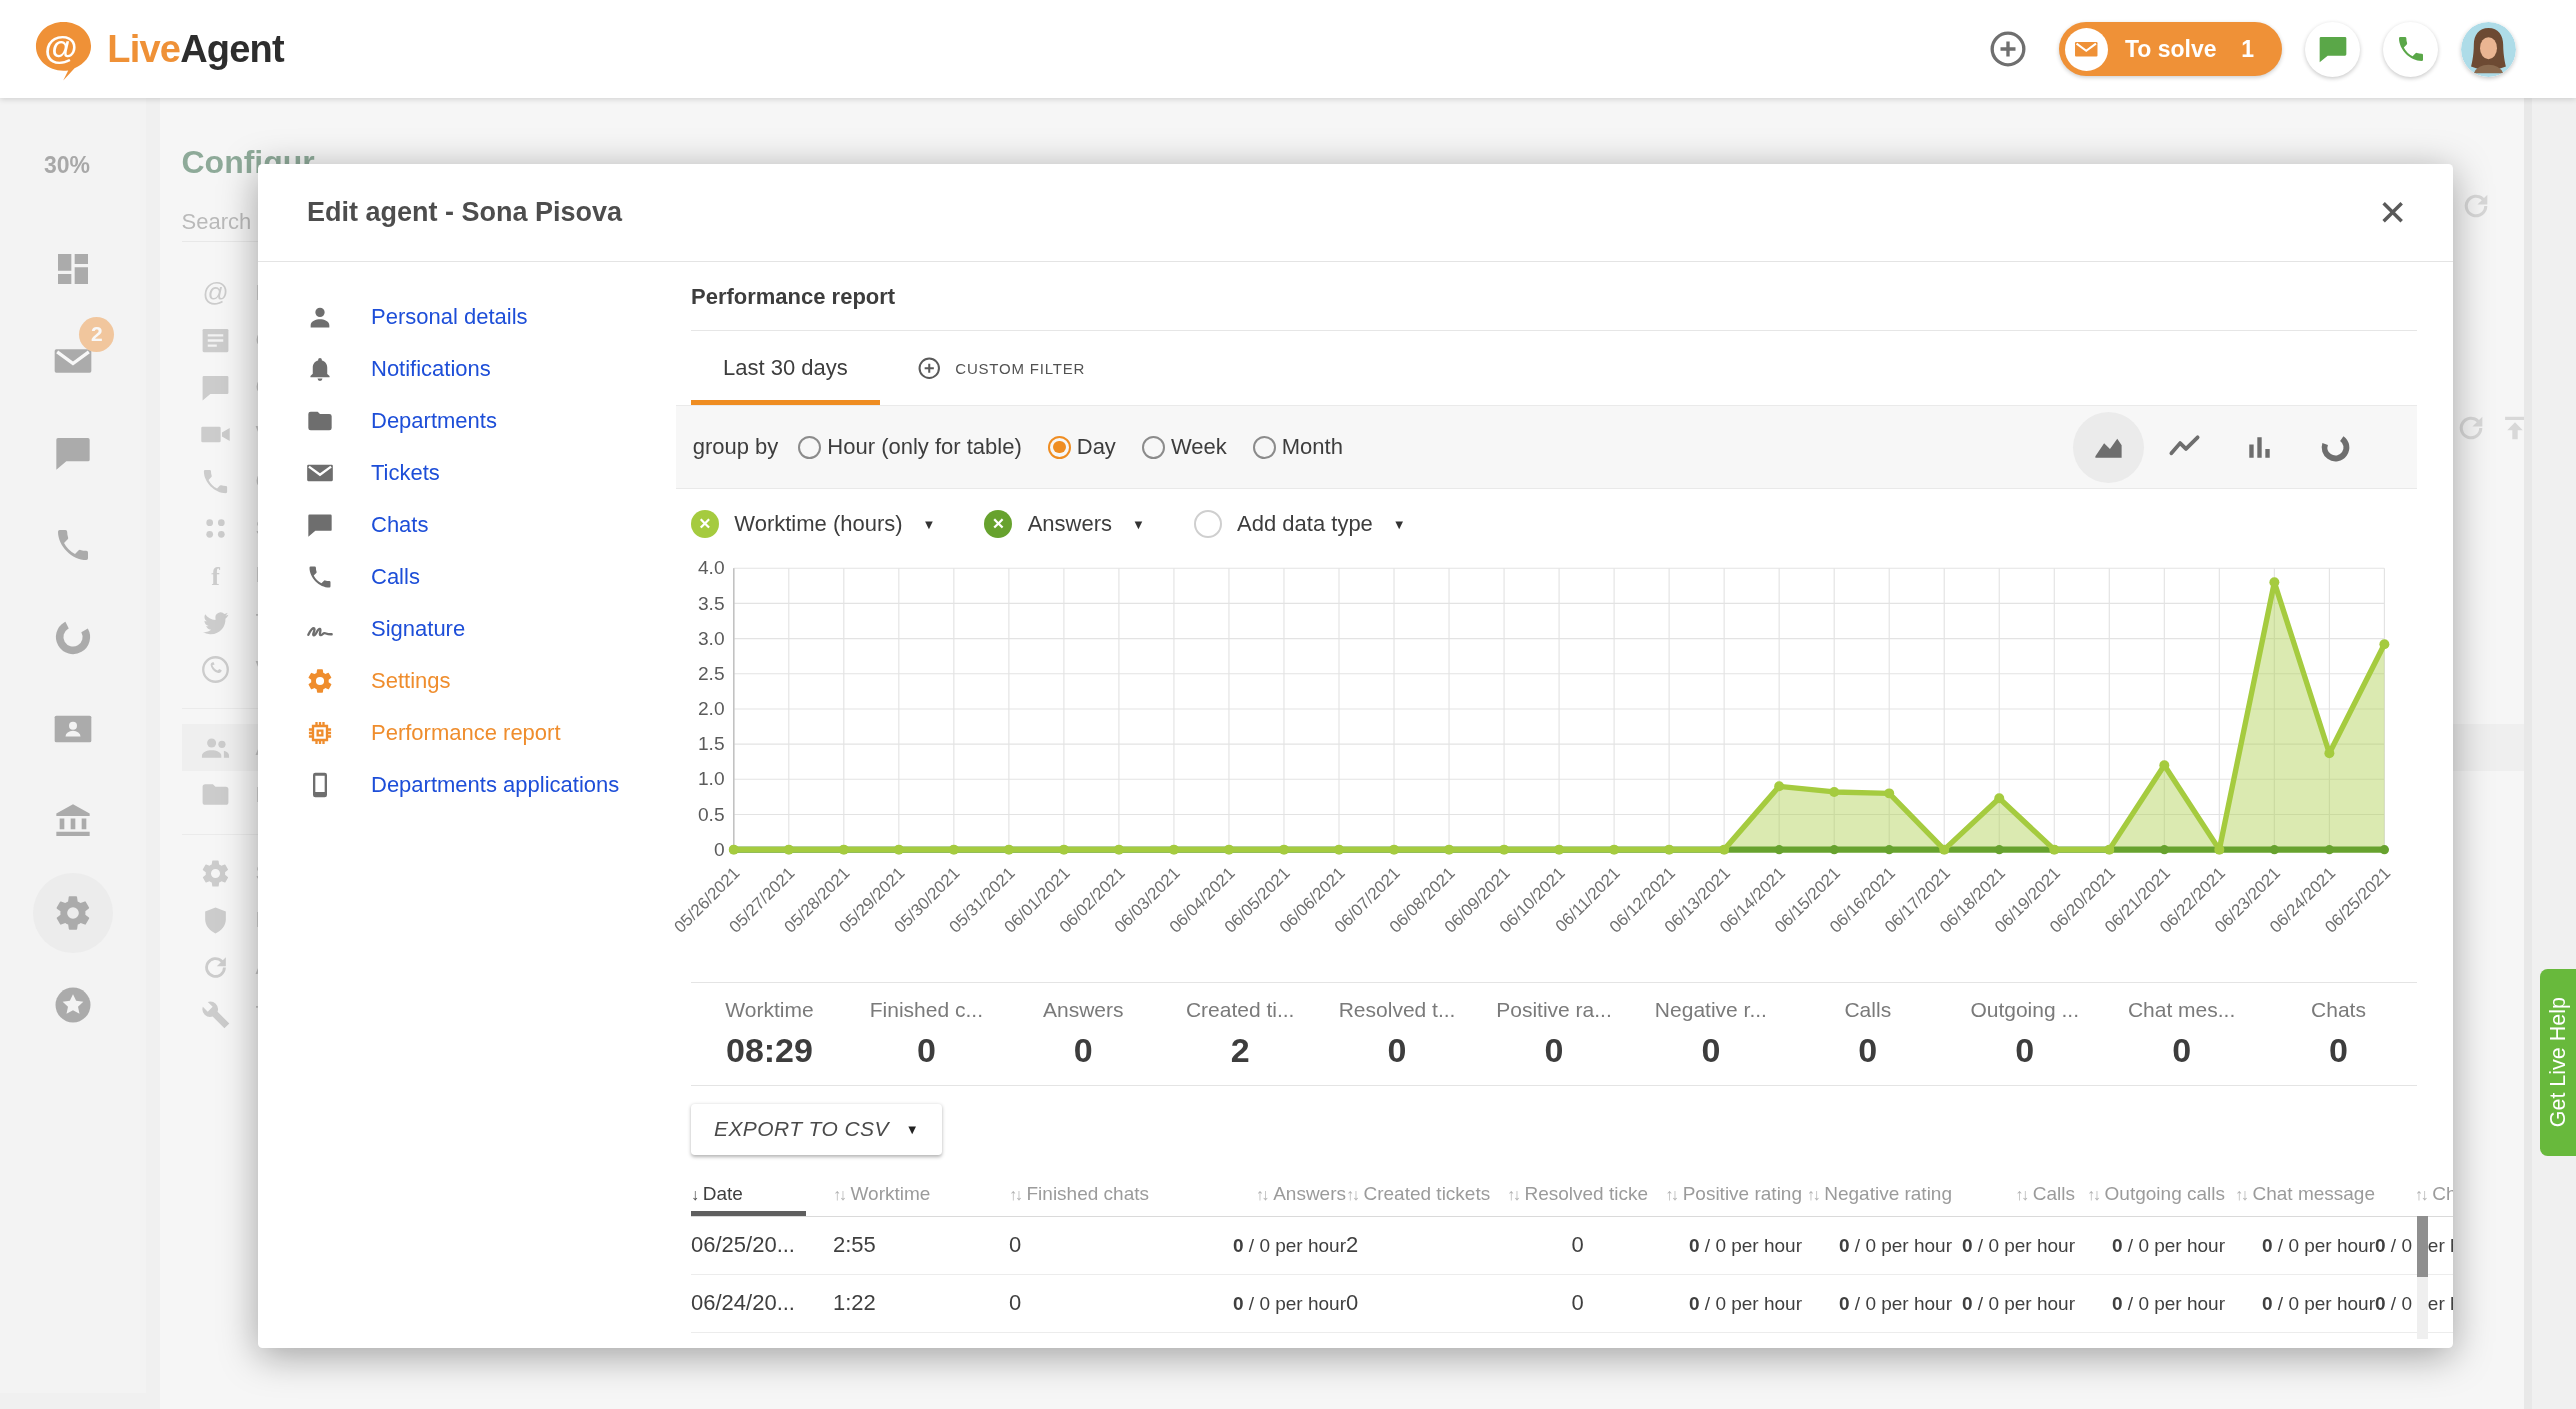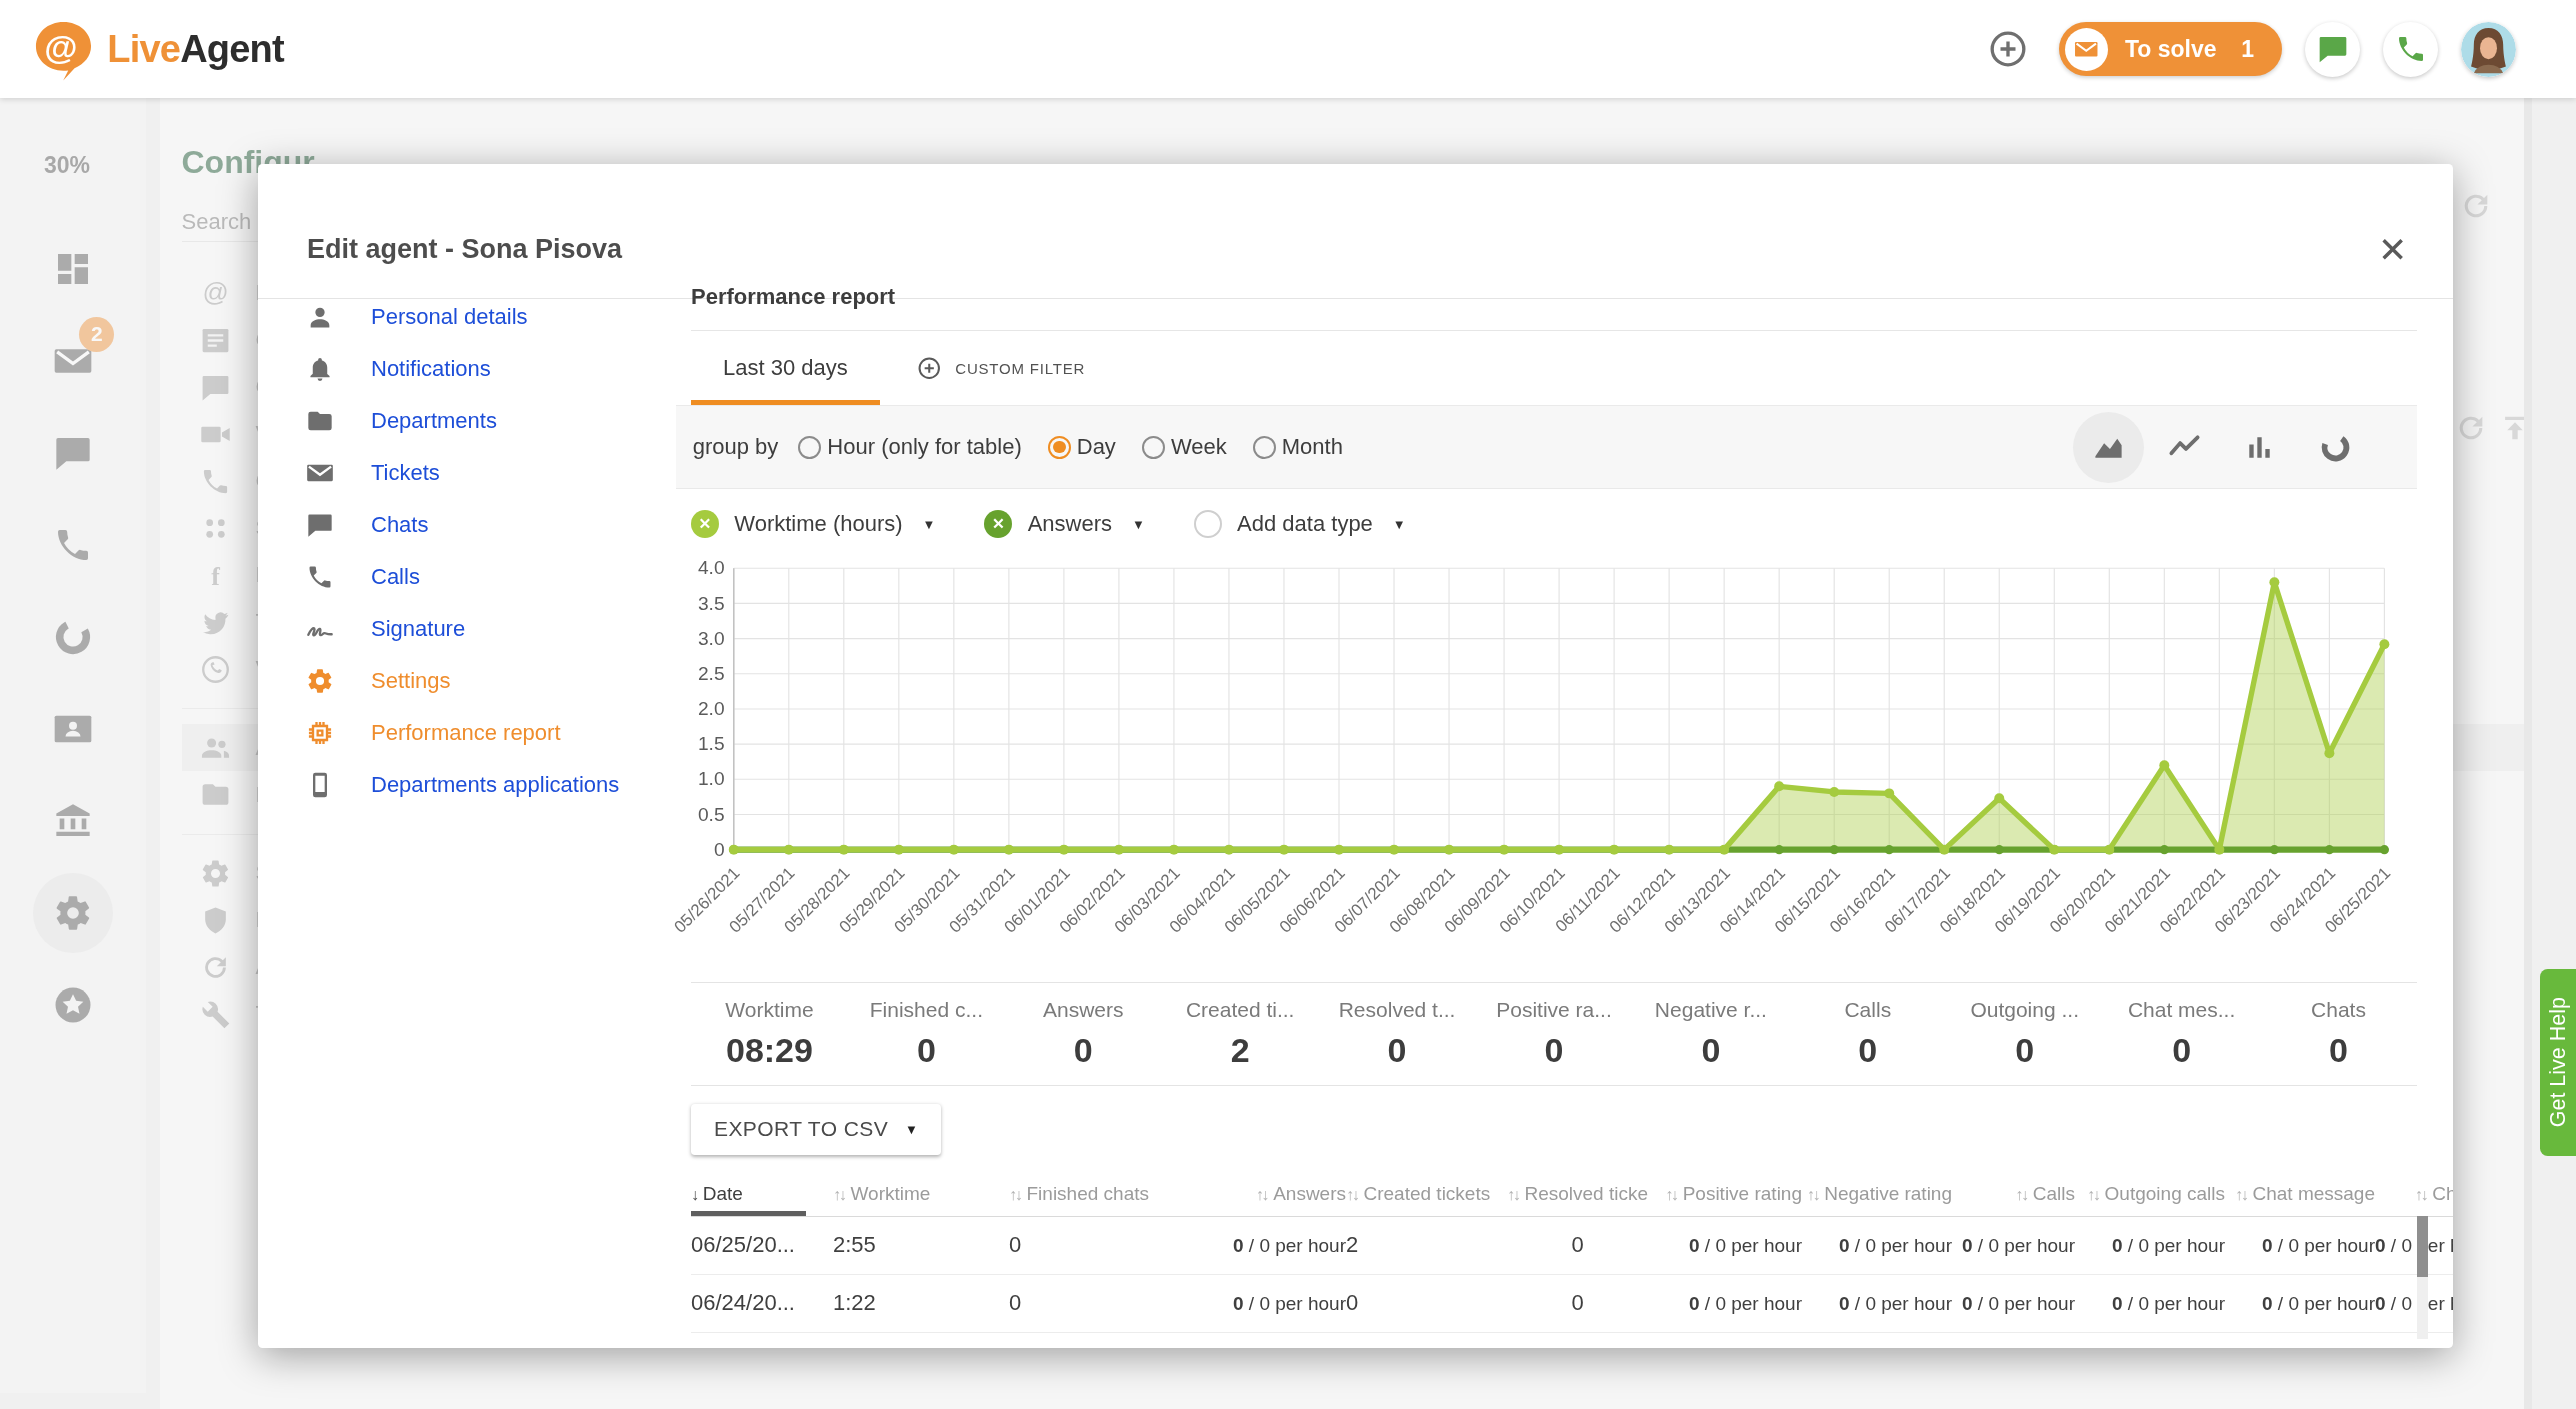--- a/index.html
+++ b/index.html
@@ -59,21 +59,21 @@
   .p-item.selected { background:#ececec; }
   .p-divider { height:0; border-top:1.5px solid #e3e3e3; margin:15.3px 0; width:537px; }
   .pside { position:absolute; color:#b9b9b9; } .pside .ic { width:34px; height:34px; }
   .panel-scrollbar { position:absolute; left:2524px; top:0; bottom:0; width:7.7px; background:#dcdcdc; }
   .dim { position:absolute; inset:0; background:rgba(242,242,242,.55); z-index:5; }
 
   
   .modal { position:absolute; left:258px; top:164px; width:2195px; height:1184px; background:#fff;
            border-radius:4.6px; box-shadow:0 7.7px 38px rgba(0,0,0,.35); z-index:10; overflow:hidden; }
   .m-header { height:98px; display:flex; align-items:center; padding:0 35px 0 49px;
-           border-bottom:0.8px solid #e4e4e4;margin-top:37px; }
+           border-bottom:0.8px solid #e4e4e4; }
   .m-title { font-size:27px; font-weight:bold; color:#4d4d4d; }
   .m-close { margin-left:auto; font-size:35px; color:#5a5a5a; cursor:pointer; line-height:1; padding:4.6px 10.7px; }
   .m-nav { position:absolute; left:0; top:99px; width:383px; bottom:0; padding-top:28px; }
   .m-nav-item { height:52px; display:flex; align-items:center; gap:37px; padding-left:48px;
            color:#1d4ed8; font-size:22px; cursor:pointer; }
   .m-nav-item .ic { width:28px; height:28px; color:#6e6e6e; }
   .m-nav-item.active { color:#ef8d2d; } .m-nav-item.active .ic { color:#ef8d2d; }
   .m-content { position:absolute; left:383px; top:99px; right:0; bottom:0; padding:0 36px 0 50px; }
 
   .heading-row { height:68px; display:flex; align-items:center; border-bottom:0.8px solid #e6e6e6; }
@@ -113,21 +113,21 @@
 
   .stats-row { height:104px; border-top:0.8px solid #e4e4e4; border-bottom:0.8px solid #e4e4e4;
          display:flex; align-items:center; }
   .stat { flex:1; display:flex; flex-direction:column; align-items:center; gap:9.2px; }
   .stat-label { font-size:21px; color:#7a7a7a; white-space:nowrap; }
   .stat-value { font-size:34px; font-weight:bold; color:#3d3d3d; }
 
   .export-row { height:86px; display:flex; align-items:center; }
   .export-btn { height:51px; background:#fff; border:none; border-radius:3.8px; box-shadow:0 1.5px 3.8px rgba(0,0,0,.3);
          display:flex; align-items:center; gap:17px; padding:0 23px; font-size:21px; color:#4a4a4a;
-         font-family:inherit; letter-spacing:0.4px; cursor:pointer; }
+         font-family:inherit; letter-spacing:0.4px; cursor:pointer;font-style:italic; }
   .export-btn .caret { font-size:13px; color:#222; }
 
   .tbl { position:relative; }
   table { width:100%; border-collapse:collapse; table-layout:fixed; }
   thead th { height:44px; font-size:19px; font-weight:normal; color:#9b9b9b; text-align:left;
          border-bottom:0.8px solid #dadada; white-space:nowrap; overflow:hidden; cursor:pointer; position:relative; }
   thead th .sort { color:#b3b3b3; font-size:16px; margin-right:6.1px; letter-spacing:-2.3px; }
   thead th.sorted { color:#3f3f3f; }
   thead th.sorted .sort { color:#4f4f4f; }
   thead th.sorted::after { content:""; position:absolute; left:0; bottom:0; width:115px; height:4.6px; background:#5f5f5f; }

